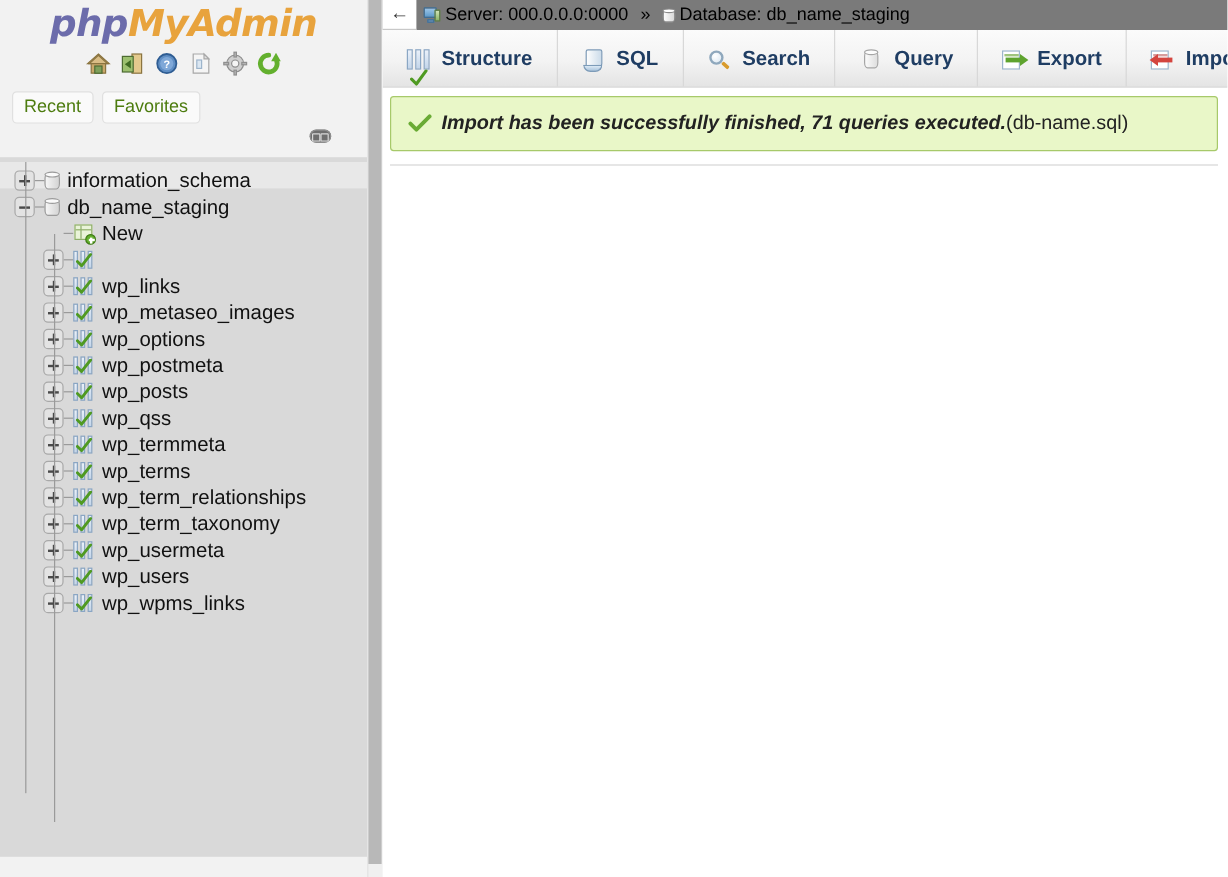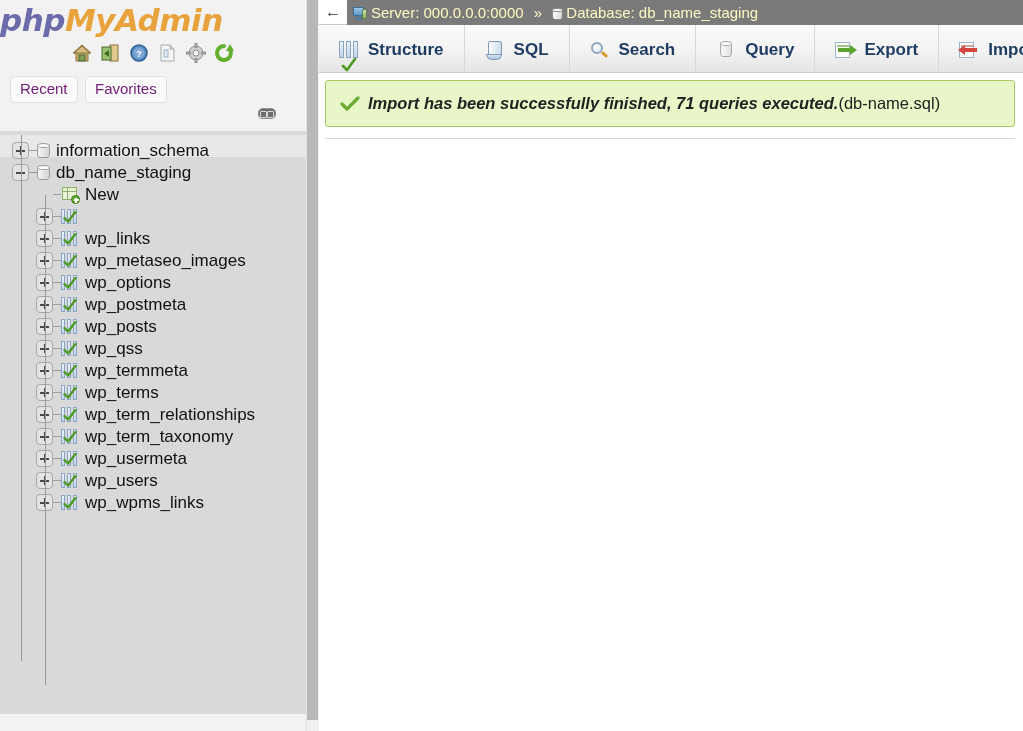--- a/index.html
+++ b/index.html
@@ -27,20 +27,21 @@
     border-left: 1px solid #e2e2e2;
   }
   #sidebar-scroll-thumb {
     position: absolute; left: 307px; top: 0;
     width: 11px; height: 720px;
     background: #b8b8b8;
     border-radius: 0;
   }
 
   .logo-wrap {
+    text-align: center;
     padding-top: 2px;
     height: 40px;
   }
   .logo {
     font-family: "DejaVu Sans", sans-serif;
     font-size: 31px;
     font-weight: bold;
     font-style: italic;
     letter-spacing: -0.5px;
     line-height: 36px;
@@ -65,21 +66,21 @@
 
   .quick-btns {
     padding: 8px 0 4px 10px;
     height: 38px;
   }
   .qbtn {
     display: inline-block;
     border: 1px solid #e0e0e0;
     border-radius: 4px;
     background: #fafafa;
-    color: #701a75;
+    color: #4d7c0f;
     font-size: 15px;
     padding: 3px 9px 4px 9px;
     margin-right: 3px;
     line-height: 18px;
   }
 
   .pin-row {
     height: 22px;
     position: relative;
   }
@@ -258,21 +259,21 @@
     text-align: center;
     line-height: 24px;
     font-size: 16px;
     border-bottom: 1px solid #c8c8c8;
   }
   .bc-content {
     position: absolute; left: 34px; top: 0;
     height: 25px; line-height: 25px;
     font-size: 15px;
     white-space: nowrap;
-    color: #fef9c3;
+    color: #000000;
   }
   .bc-server-ico, .bc-db-ico {
     display: inline-block;
     vertical-align: middle;
     position: relative;
     margin-right: 3px;
   }
   .bc-server-ico { width: 15px; height: 14px; }
   .bc-server-ico .mon {
     position:absolute; left:0; top:0; width:11px; height:9px;

